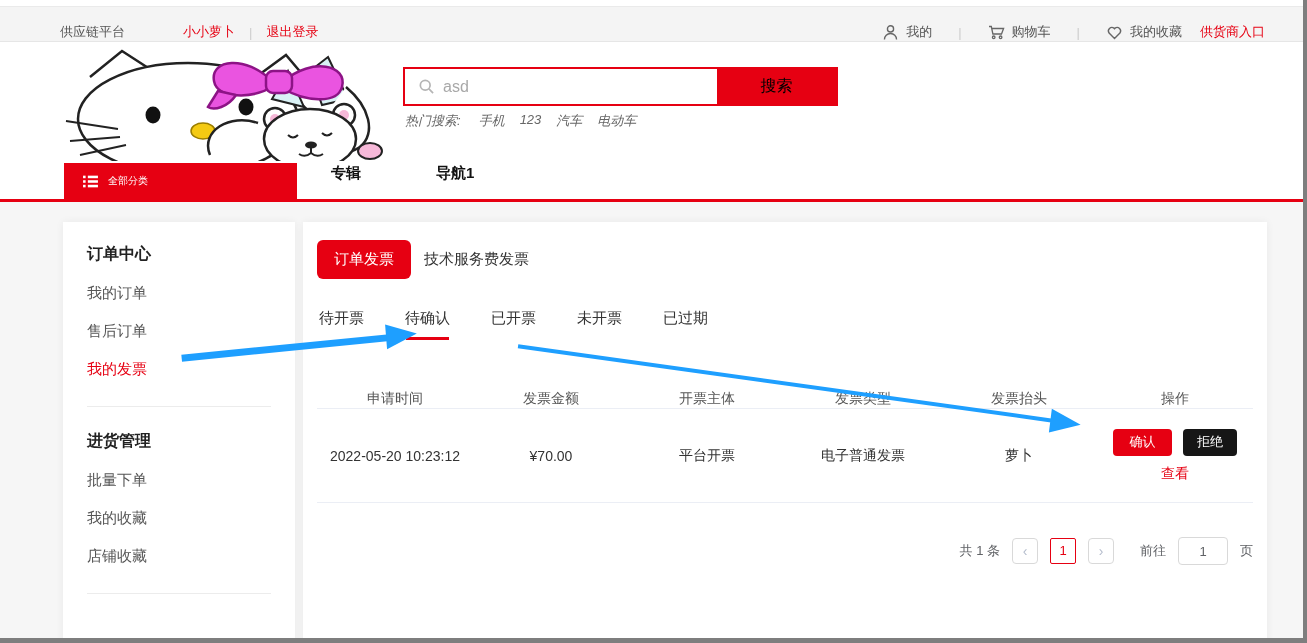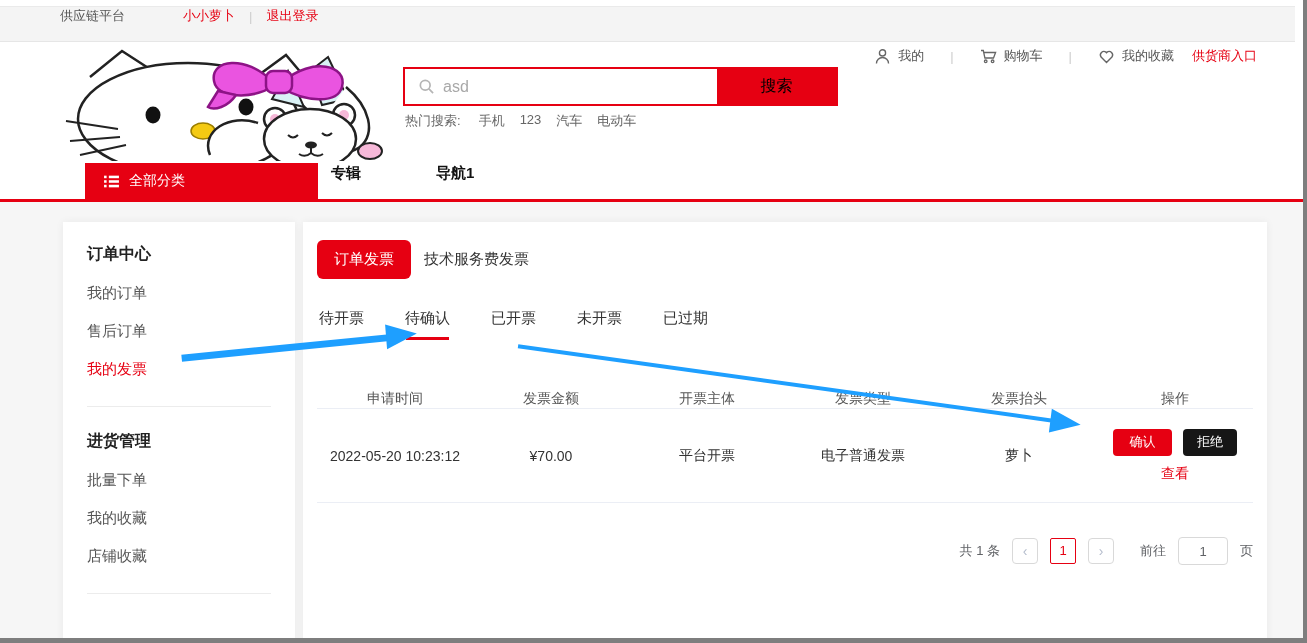--- a/index.html
+++ b/index.html
@@ -2,23 +2,23 @@
 <html><head>
 <meta charset="utf-8">
 <style>
   * { margin:0; padding:0; box-sizing:border-box; }
   html,body { background:#fff; }
   body { font-family:"Liberation Sans","DejaVu Sans",sans-serif; color:#333; }
   .window { position:relative; width:1307px; height:643px; background:#fff; overflow:hidden;
             border-right:4px solid #7e7e7e; border-bottom:5px solid #7e7e7e; }
 
   
-  .topbar { position:absolute; top:6px; left:0; right:8px; height:36px; background:#f4f4f4;
+  .topbar { position:absolute; top:6px; left:0; right:0; height:36px; background:#f4f4f4;
             border-top:1px solid #eaeaea; border-bottom:1px solid #e6e6e6;
-            display:flex; align-items:flex-start; font-size:13px; color:#555;
+            display:flex; align-items:flex-end; font-size:13px; color:#555;
             padding:0 38px 0 60px; }
   .topbar .sep { color:#ccc; margin:0 14px; }
   .topbar .red { color:#e60012; }
   .tb-left { display:flex; align-items:center; }
   .tb-left .platform { margin-right:58px; }
   .tb-right { margin-left:auto; display:flex; align-items:center;margin-top:40px; }
   .tb-item { display:flex; align-items:center; gap:7px; }
   .tb-right .sep { margin:0 26px; }
   .tb-right .supplier { margin-left:18px; font-size:13px; }
   .icon16 { width:17px; height:17px; display:inline-block; }
@@ -26,27 +26,27 @@
   
   .logo { position:absolute; left:60px; top:47px; width:332px; height:114px; }
   .searchbox { position:absolute; left:403px; top:67px; width:435px; height:39px;
                border:2px solid #e60012; display:flex; background:#fff; }
   .searchbox .mag { margin:0 8px 0 13px; align-self:center; }
   .searchbox input { flex:1; border:none; outline:none; font-size:16px; color:#a8a8a8;
                      font-family:"Liberation Sans","DejaVu Sans",sans-serif; }
   .search-btn { width:119px; height:100%; background:#e60012; color:#000000; border:none;
                 font-size:16px; cursor:pointer; font-family:inherit; }
   .hotsearch { position:absolute; left:405px; top:112px; font-size:13px; color:#666;
-               display:flex; gap:15px; }
+               display:flex; gap:15px;font-style:italic; }
   .hotsearch .lbl { margin-right:3px; }
 
   
   .navbar { position:absolute; top:163px; left:0; right:0; height:36px; background:#fff; }
   .allcat { position:absolute; left:64px; top:0; width:233px; height:36px; background:#e60012;
-            color:#fff; font-size:14px; display:flex; align-items:center; gap:9px; padding-left:18px;margin-left:21px; }
+            color:#fff; font-size:10px; display:flex; align-items:center; gap:9px; padding-left:18px; }
   .nav-item { position:absolute; top:1px; font-size:15px; font-weight:bold; color:#111; }
   .nav-item.n0 { left:331px; }
   .nav-item.n1 { left:436px; }
   .redline { position:absolute; top:199px; left:0; right:0; height:3px; background:#e60012; }
 
   
   .content { position:absolute; top:202px; left:0; right:0; bottom:0; background:#f6f6f6; }
   .panel { background:#fff; box-shadow:0 0 8px rgba(0,0,0,0.06); }
   .sidebar { position:absolute; left:63px; top:20px; width:232px; height:100%;
              padding:22px 24px; }

